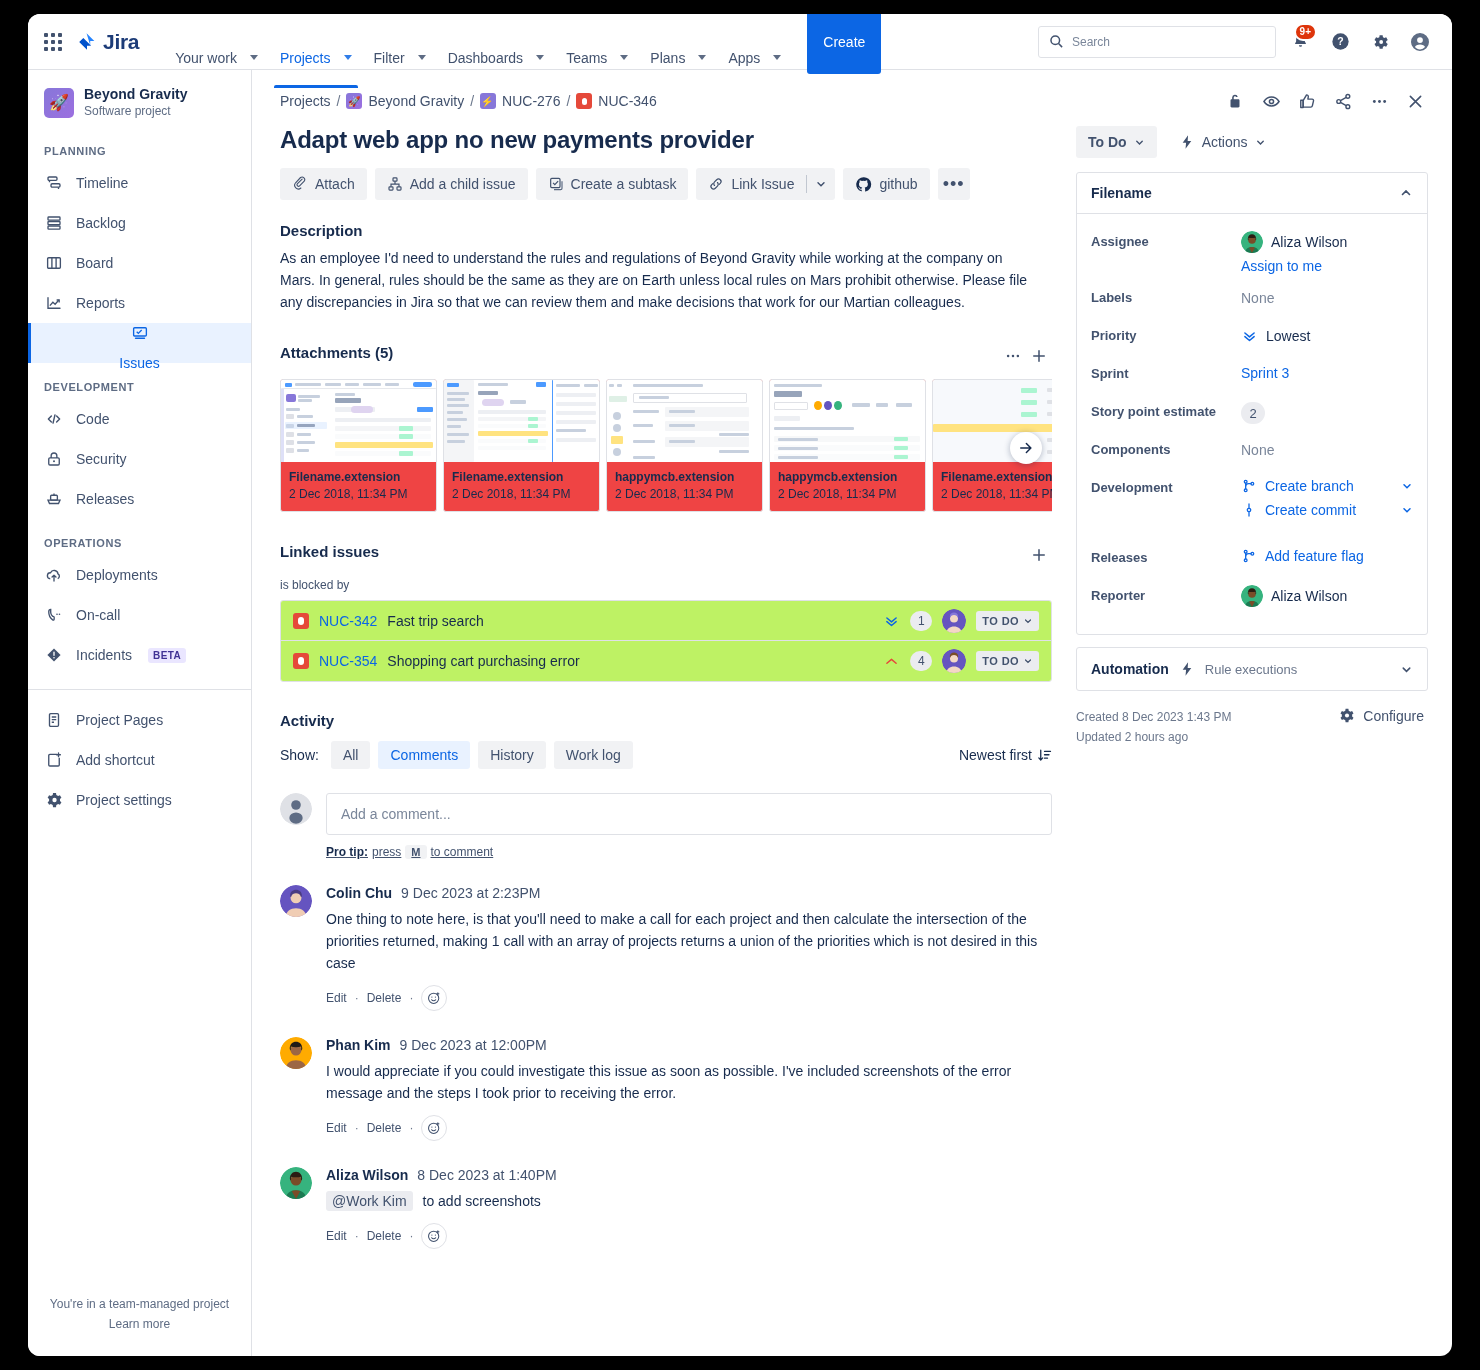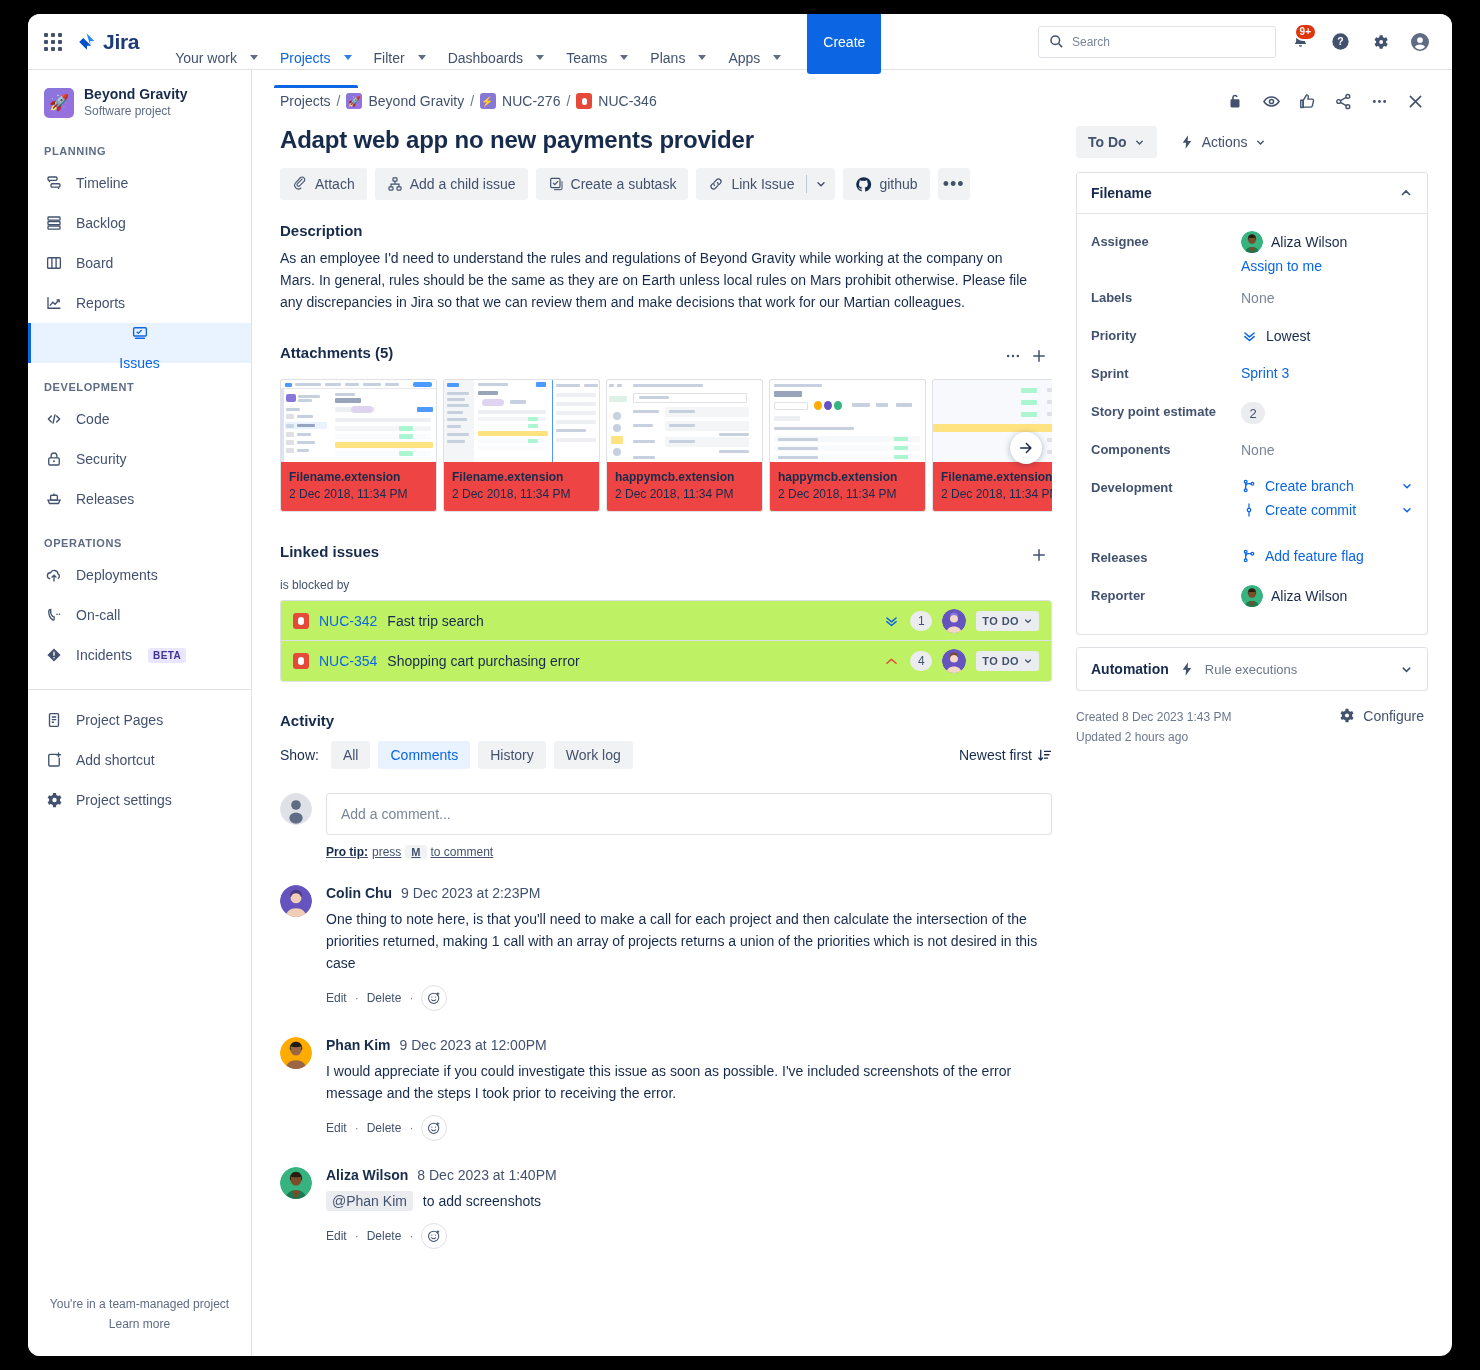--- a/index.html
+++ b/index.html
@@ -978,21 +978,21 @@
                   <path d="M12 17.5c1.2 0 2.3.2 3.2.5L12 24l-3.2-6c.9-.3 2-.5 3.2-.5z" fill="#7A4C28"></path>
                   <path d="M7.4 8.6c0-3 2-5.1 4.6-5.1s4.6 2.1 4.6 5.1c0 1-.4 1.5-.8 1.5V7.3c-2.1.6-5.5.6-7.6 0v2.8c-.4 0-.8-.5-.8-1.5z" fill="#2B1C12"></path>
                 </svg>
             </span>
             <div class="cmt-body">
               <div class="cmt-head">
                 <span class="cmt-auth">Aliza Wilson</span>
                 <span class="cmt-time">8 Dec 2023 at 1:40PM</span>
               </div>
               <div class="cmt-text">
-                <span class="mention">@Phan Kim</span>
+                <span class="mention">@Work Kim</span>
                 <span style="margin-left:6px">to add screenshots</span>
               </div>
               <div class="cmt-acts">
                 <a>Edit</a>
                 <span class="dot">·</span>
                 <a>Delete</a>
                 <span class="dot">·</span>
                 <span class="emoji-btn">
                   <svg width="14" height="14" viewBox="0 0 20 20" fill="none" stroke="#42526E" stroke-width="1.5">
                       <circle cx="9.5" cy="10.5" r="7.3"></circle>

